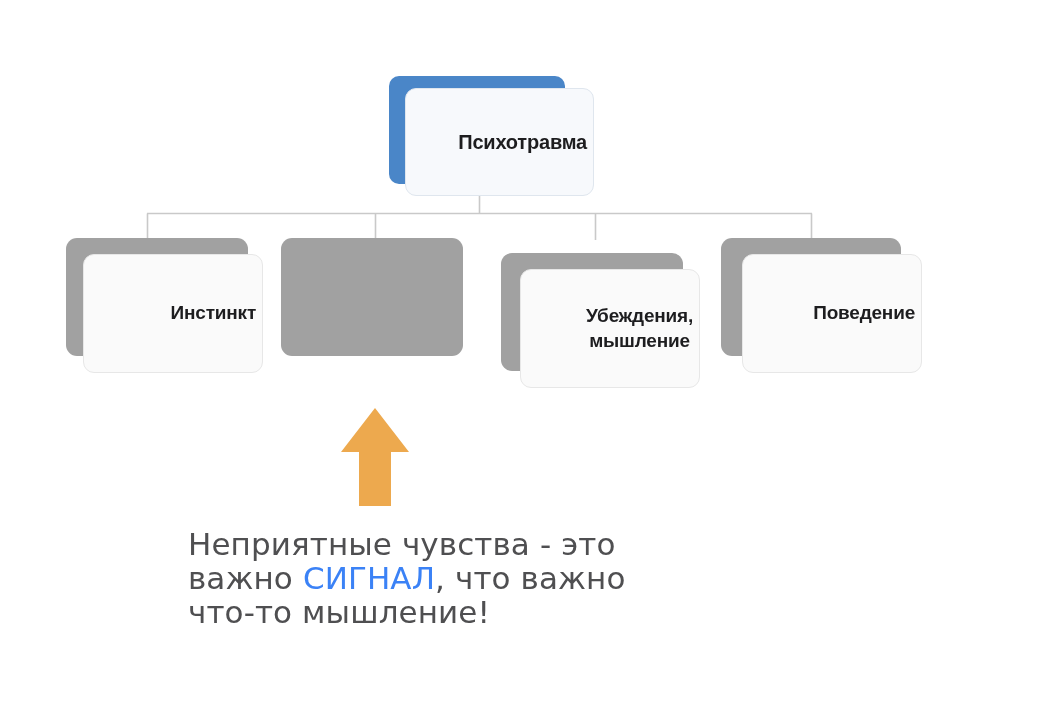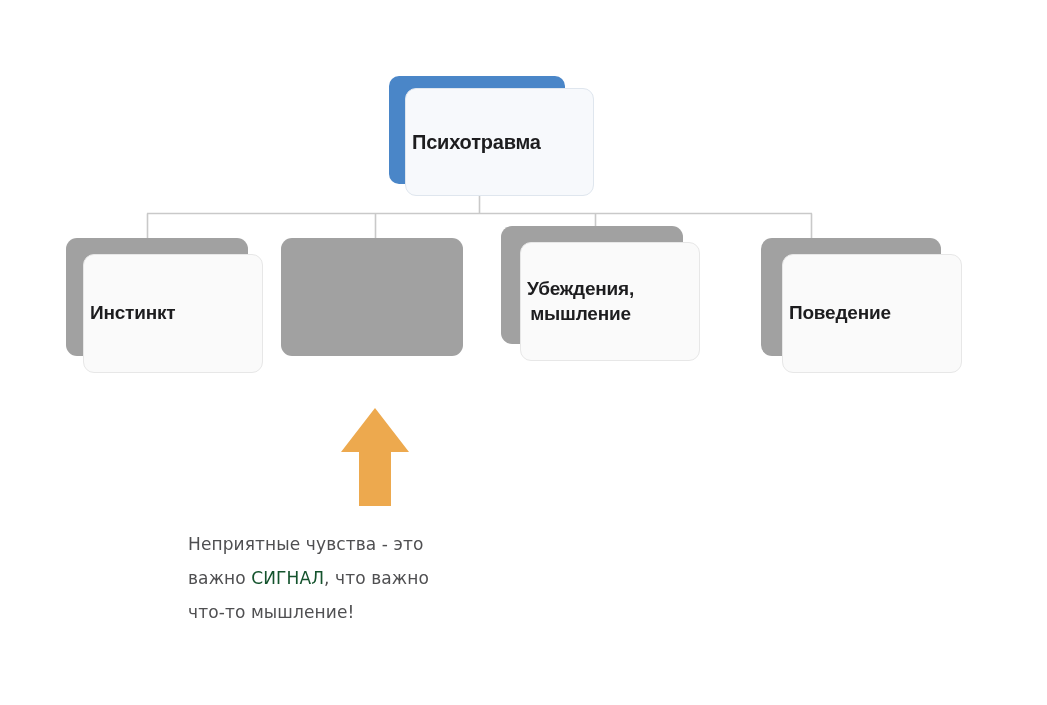--- a/index.html
+++ b/index.html
@@ -42,21 +42,21 @@
     top: 0;
     border-radius: 11px;
   }
   .node .card {
     position: absolute;
     border-radius: 11px;
     background: #fafbfc;
     border: 1px solid #e3e6ea;
     display: flex;
     align-items: center;
-    justify-content: flex-start;
+    justify-content: flex-end;
     box-sizing: border-box;
   }
   .node .label {
     text-align: center;
     color: #1d1d1f;
     font-weight: 700;
     line-height: 1.30;
     letter-spacing: -0.2px;
     padding: 0 6px;
   }
@@ -99,52 +99,52 @@
   }
 
   #node-c0 { left: 66px;  top: 238px; width: 197px; height: 135px; }
   #node-c0 .shadow { width: 182px; height: 118px; }
   #node-c0 .card   { left: 17px; top: 16px; width: 180px; height: 119px; }
 
   #node-c1 { left: 281px; top: 238px; width: 199px; height: 135px; }
   #node-c1 .shadow { width: 182px; height: 118px; }
   #node-c1 .card   { left: 19px; top: 16px; width: 180px; height: 119px; }
 
-  #node-c2 { left: 501px; top: 226px; width: 199px; height: 135px; }
+  #node-c2 { left: 501px; top: 253px; width: 199px; height: 135px; }
   #node-c2 .shadow { width: 182px; height: 118px; }
   #node-c2 .card   { left: 19px; top: 16px; width: 180px; height: 119px; }
 
-  #node-c3 { left: 721px; top: 238px; width: 222px; height: 135px; margin-left: 40px; }
+  #node-c3 { left: 721px; top: 238px; width: 222px; height: 135px; }
   #node-c3 .shadow { width: 180px; height: 118px; }
   #node-c3 .card   { left: 21px; top: 16px; width: 180px; height: 119px; }
 
   
   #arrow {
     position: absolute;
     left: 339px;
     top: 406px;
     width: 72px;
     height: 102px;
   }
 
   
   #caption {
     position: absolute;
     left: 188px;
     top: 527px;
     width: 470px;
     font-family: "DejaVu Sans", sans-serif;
-    font-size: 17px;
+    font-size: 31px;
     line-height: 34px;
     color: #4f4f51;
     letter-spacing: 0.1px;
     white-space: pre-wrap;
   }
   #caption .hl {
-    color: #14532d;
+    color: #3b82f6;
   }
 </style>
 </head>
 <body>
 
 <div id="canvas">
 
   <svg id="connectors" viewBox="0 0 1047 705" width="1047" height="705">
 
     <line x1="479.5" y1="196" x2="479.5" y2="213.5" stroke="#c9c9c9" stroke-width="1.6"></line>

